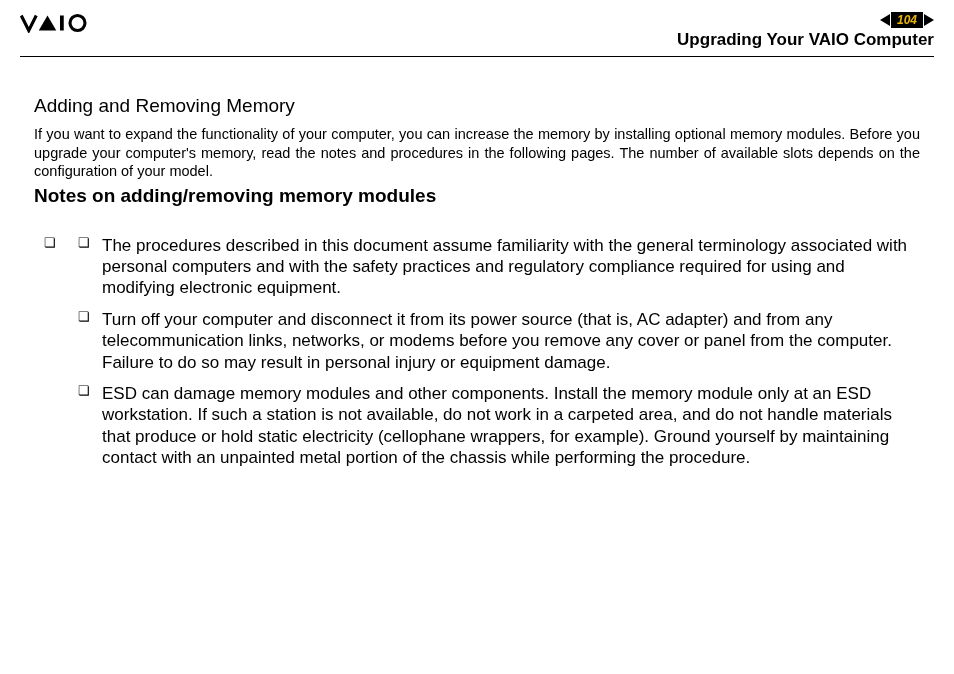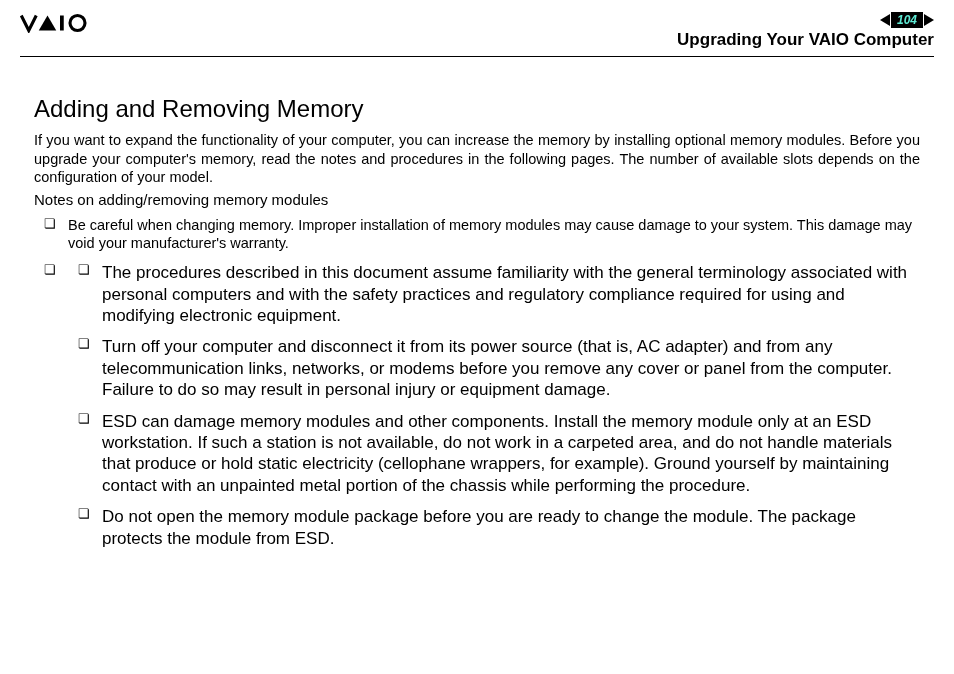--- a/index.html
+++ b/index.html
@@ -38,49 +38,49 @@
   }
   .nav-arrow {
     width: 0; height: 0;
     border-top: 6px solid transparent;
     border-bottom: 6px solid transparent;
   }
   .nav-prev { border-right: 10px solid #000; margin-right: 1px;}
   .nav-next { border-left: 10px solid #000; margin-left: 1px;}
   .page-num {
     background: #000;
-    color: #5eead4;
+    color: #eab308;
     font-size: 12px;
     font-weight: bold;
     font-style: italic;
     padding: 1px 6px 1px 6px;
     line-height: 14px;
   }
   .section-title-small {
     font-size: 17px;
     font-weight: bold;
   }
   .content {
     padding: 0 14px 0 14px;
   }
   h1 {
-    font-size: 24px;
+    font-size: 19px;
     font-weight: normal;
     margin-bottom: 8px;
   }
   .intro {
     font-size: 14.5px;
     line-height: 1.28;
     margin-bottom: 4px;
     text-align: justify;
   }
   h2 {
-    font-size: 15px;
-    font-weight: normal;
-    margin-bottom: 8px;
+    font-size: 19px;
+    font-weight: bold;
+    margin-bottom: 28px;
   }
   ul.notes {
     list-style: none;
     padding-left: 0;
   }
   ul.notes > li {
     font-size: 14.5px;
     line-height: 1.26;
     padding-left: 34px;
     margin-bottom: 10px;
@@ -133,23 +133,21 @@
     </div>
     <div class="section-title-small">Upgrading Your VAIO Computer</div>
   </div>
 </div>
 
 <div class="content">
   <h1>Adding and Removing Memory</h1>
   <p class="intro">If you want to expand the functionality of your computer, you can increase the memory by installing optional memory modules. Before you upgrade your computer's memory, read the notes and procedures in the following pages. The number of available slots depends on the configuration of your model.</p>
   <h2>Notes on adding/removing memory modules</h2>
   <ul class="notes">
-    <li>Be careful when changing memory. Improper installation of memory modules may cause damage to your system. This damage may void your manufacturer's warranty.</li>
     <li>
       <ul class="sub">
         <li>The procedures described in this document assume familiarity with the general terminology associated with personal computers and with the safety practices and regulatory compliance required for using and modifying electronic equipment.</li>
         <li>Turn off your computer and disconnect it from its power source (that is, AC adapter) and from any telecommunication links, networks, or modems before you remove any cover or panel from the computer. Failure to do so may result in personal injury or equipment damage.</li>
         <li>ESD can damage memory modules and other components. Install the memory module only at an ESD workstation. If such a station is not available, do not work in a carpeted area, and do not handle materials that produce or hold static electricity (cellophane wrappers, for example). Ground yourself by maintaining contact with an unpainted metal portion of the chassis while performing the procedure.</li>
-        <li>Do not open the memory module package before you are ready to change the module. The package protects the module from ESD.</li>
       </ul>
     </li>
   </ul>
 </div>
 
 </body></html>

